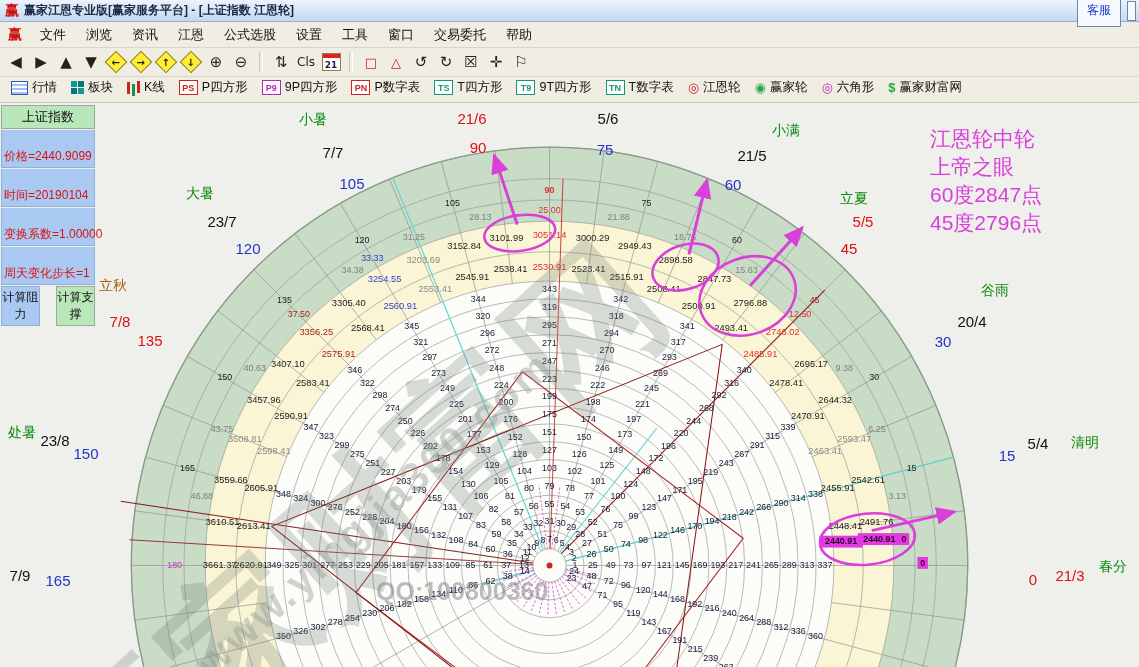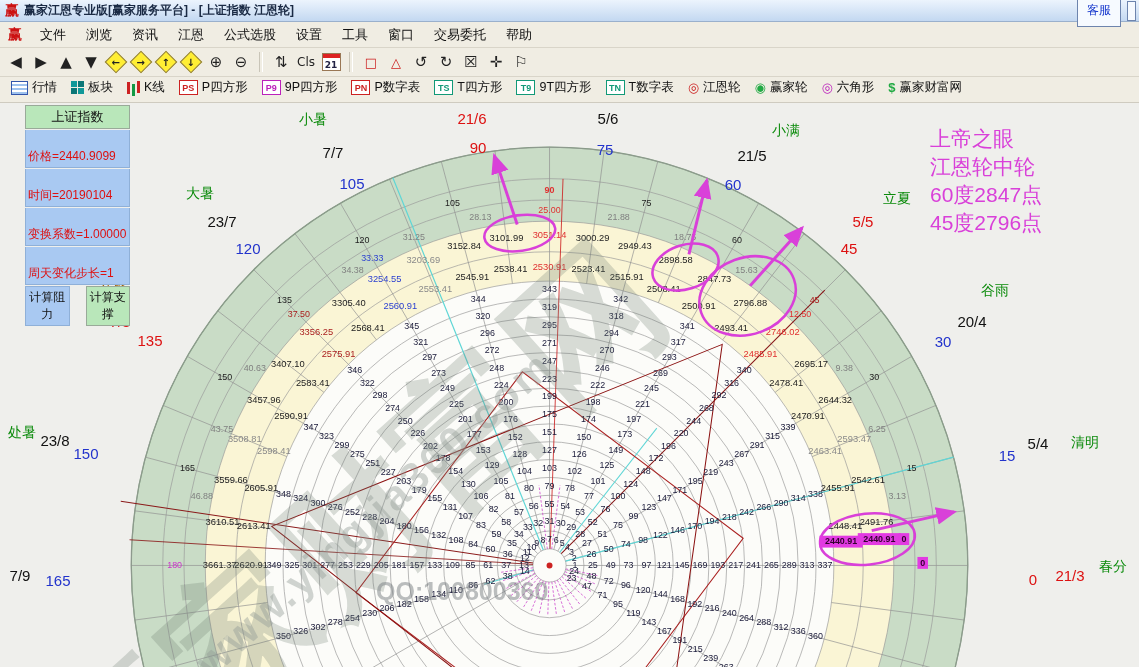--- a/index.html
+++ b/index.html
@@ -26,21 +26,21 @@
   .t2btn{display:flex;align-items:center;gap:4px;padding:2px 7px;cursor:default;white-space:nowrap;}
   .chip{display:inline-flex;align-items:center;justify-content:center;width:17px;height:13px;border:1px solid;font-size:9px;font-weight:bold;background:#fff;}
   .ic-grid{display:inline-block;width:15px;height:12px;border:1px solid #3355aa;background:
      repeating-linear-gradient(0deg,#9ec2ee 0 2px,#fff 2px 4px),#fff;}
   .ic-blocks{display:inline-block;width:6px;height:6px;background:#119999;box-shadow:7px 0 0 #0b7777,0 7px 0 #0b7777,7px 7px 0 #119999;margin-right:7px;margin-bottom:7px;}
   .ic-kline{display:inline-block;width:3px;height:12px;background:#cc2222;box-shadow:5px 2px 0 #119944,10px -1px 0 #cc2222;margin-right:10px;}
   .round{display:inline-block;font-size:13px;line-height:13px;font-weight:bold;}
   
   .main{position:relative;width:1139px;height:567px;background:#efefec;overflow:hidden;}
   .wheel-svg{position:absolute;left:0;top:0;}
-  .panel{position:absolute;left:1px;top:2px;width:105px;z-index:7;font-size:12px;margin-left:24px;}
+  .panel{position:absolute;left:1px;top:2px;width:94px;z-index:7;font-size:12px;}
   .panel-header{background:#b9e7ba;border:1px solid #99aa99;text-align:center;padding:2px 0;font-size:13px;color:#111;}
   .panel-row{background:#a9c9f2;color:#dd1111;padding:18px 1px 2px 2px;margin-top:1px;white-space:nowrap;border:1px solid #8fb0d8;border-top:none;font-size:12px;}
   .panel-btns{display:flex;margin-top:1px;gap:16px;}
   .panel-btn{flex:1;text-align:center;padding:2px 0;color:#111;border:1px solid #8fb0d8;cursor:default;}
   .panel-btn.blue{background:#a9c9f2;}
   .panel-btn.green{background:#b9e7ba;border-color:#99aa99;}
   .wlabel{position:absolute;transform:translate(-50%,-50%);white-space:nowrap;z-index:6;}
   .note{position:absolute;z-index:8;color:#d940d9;font-size:21px;line-height:28px;white-space:nowrap;}
   .wm-big{position:absolute;left:6px;top:612px;font-size:148px;font-weight:bold;color:rgba(110,125,112,0.26);letter-spacing:6px;transform:rotate(-42deg);transform-origin:0 0;white-space:nowrap;z-index:4;pointer-events:none;}
   .wm-url{position:absolute;left:186px;top:548px;font-size:42px;font-weight:bold;color:rgba(145,155,150,0.42);letter-spacing:3px;transform:rotate(-42deg);transform-origin:0 0;white-space:nowrap;z-index:4;pointer-events:none;}
@@ -631,32 +631,32 @@
       <div class="wlabel" style="left: 86px; top: 350px; color: rgb(34, 51, 204); font-size: 15px;">150</div>
       <div class="wlabel" style="left: 20px; top: 472px; color: rgb(17, 17, 17); font-size: 15px;">7/9</div>
       <div class="wlabel" style="left: 58px; top: 477px; color: rgb(34, 51, 204); font-size: 15px;">165</div>
       <div class="wlabel" style="left: 472px; top: 15px; color: rgb(221, 17, 17); font-size: 15px;">21/6</div>
       <div class="wlabel" style="left: 478px; top: 44px; color: rgb(221, 17, 17); font-size: 15px;">90</div>
       <div class="wlabel" style="left: 608px; top: 15px; color: rgb(17, 17, 17); font-size: 15px;">5/6</div>
       <div class="wlabel" style="left: 605px; top: 46px; color: rgb(34, 51, 204); font-size: 15px;">75</div>
       <div class="wlabel" style="left: 786px; top: 28px; color: rgb(10, 138, 10); font-size: 14px; font-weight: normal;">小满</div>
       <div class="wlabel" style="left: 752px; top: 52px; color: rgb(17, 17, 17); font-size: 15px;">21/5</div>
       <div class="wlabel" style="left: 733px; top: 81px; color: rgb(34, 51, 204); font-size: 15px;">60</div>
-      <div class="wlabel" style="left: 897px; top: 96px; color: rgb(10, 138, 10); font-size: 14px; font-weight: normal;">立夏</div>
+      <div class="wlabel" style="left: 854px; top: 96px; color: rgb(10, 138, 10); font-size: 14px; font-weight: normal;">立夏</div>
       <div class="wlabel" style="left: 863px; top: 118px; color: rgb(221, 17, 17); font-size: 15px;">5/5</div>
       <div class="wlabel" style="left: 849px; top: 145px; color: rgb(221, 17, 17); font-size: 15px;">45</div>
       <div class="wlabel" style="left: 995px; top: 188px; color: rgb(10, 138, 10); font-size: 14px; font-weight: normal;">谷雨</div>
       <div class="wlabel" style="left: 972px; top: 218px; color: rgb(17, 17, 17); font-size: 15px;">20/4</div>
       <div class="wlabel" style="left: 943px; top: 238px; color: rgb(34, 51, 204); font-size: 15px;">30</div>
       <div class="wlabel" style="left: 1085px; top: 340px; color: rgb(10, 138, 10); font-size: 14px; font-weight: normal;">清明</div>
       <div class="wlabel" style="left: 1038px; top: 340px; color: rgb(17, 17, 17); font-size: 15px;">5/4</div>
       <div class="wlabel" style="left: 1007px; top: 352px; color: rgb(34, 51, 204); font-size: 15px;">15</div>
       <div class="wlabel" style="left: 1113px; top: 464px; color: rgb(10, 138, 10); font-size: 14px; font-weight: normal;">春分</div>
       <div class="wlabel" style="left: 1070px; top: 472px; color: rgb(221, 17, 17); font-size: 15px;">21/3</div>
       <div class="wlabel" style="left: 1033px; top: 476px; color: rgb(221, 17, 17); font-size: 15px;">0</div>
     </div>
   <div class="note" id="note" style="left:930px;top:22px;">
+      <div>江恩轮中轮</div>
       <div>上帝之眼</div>
-      <div>江恩轮中轮</div>
       <div>60度2847点</div>
       <div>45度2796点</div>
     </div>
 </div>
 
 </body></html>

